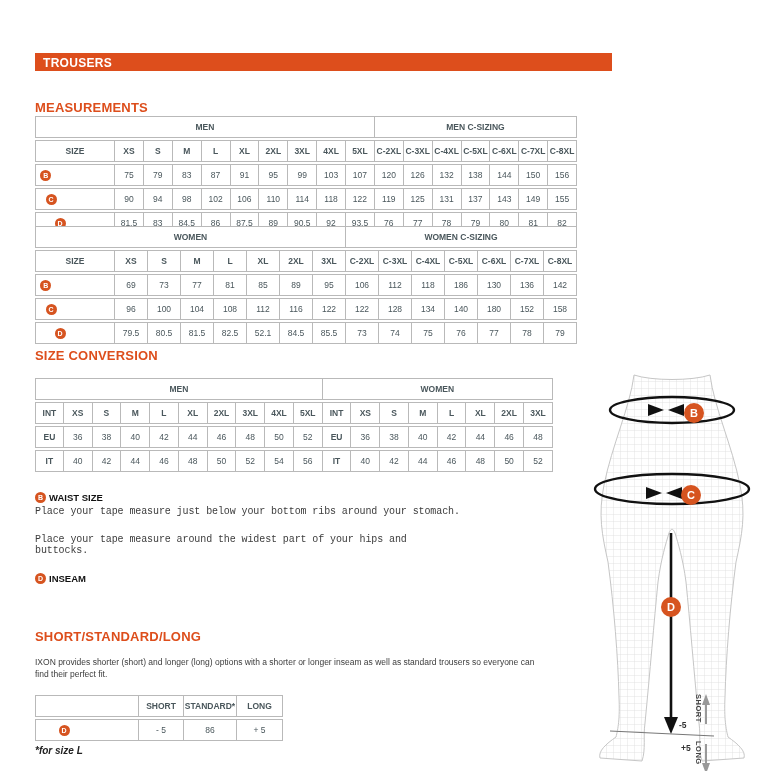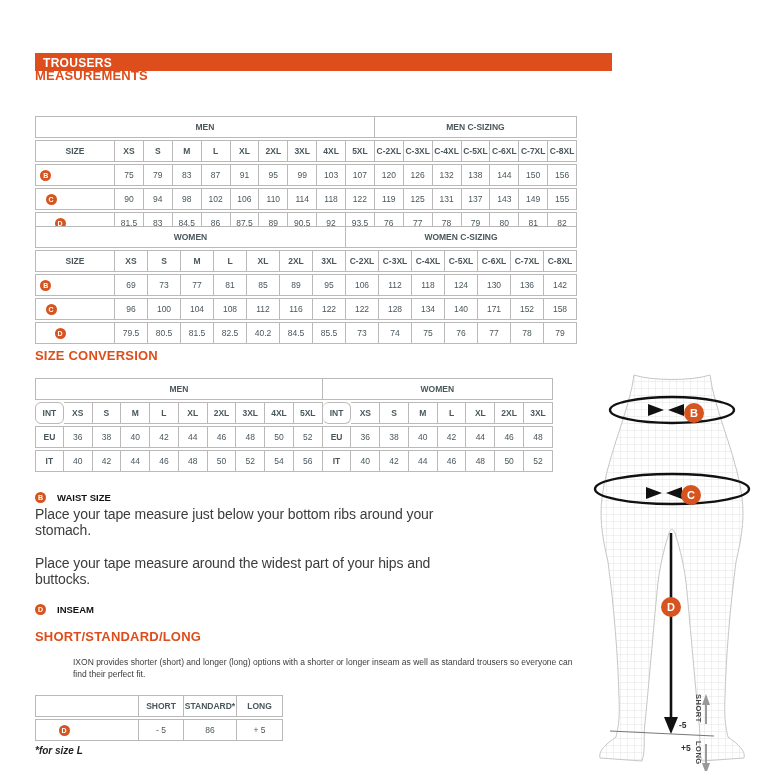--- a/index.html
+++ b/index.html
@@ -13,48 +13,48 @@
   table.grid{border-collapse:separate;border-spacing:0 2px;table-layout:fixed;position:absolute;}
   table.grid td{border:1px solid var(--border);border-left:0;padding:0;background:#fff;
                 font-size:8.5px;text-align:center;color:var(--num);height:20px;overflow:hidden;white-space:nowrap;}
   table.grid td:first-child{border-left:1px solid var(--border);}
   td.bandL{background:var(--bandDark);border-color:var(--bandDark);color:#fff;font-weight:bold;
            text-align:left;padding-left:6px;font-size:8px;height:14px;border-right:2px solid #fff;}
   td.bandR{background:var(--bandLight);border-color:var(--bandLight);color:#fff;font-weight:bold;font-size:8px;height:14px;}
   td.sizeLbl{background:var(--sizeBg);border-color:var(--sizeBg);color:#111;font-weight:bold;text-align:left;padding-left:6px;height:17px;}
   td.sizeHd{color:#111;font-weight:bold;height:17px;margin-top:26px;}
   td.rowLbl{background:var(--lblBg);border-color:var(--lblBg);text-align:left;padding-left:4px;}
-  td.intHd{background:var(--sizeBg);border-color:var(--sizeBg);color:#111;font-weight:bold;height:17px;border-radius:6px;}
+  td.intHd{background:var(--sizeBg);border-color:var(--sizeBg);color:#111;font-weight:bold;height:17px;}
   td.geoLbl{background:var(--lblBg);border-color:var(--lblBg);color:#fff;font-weight:bold;}
   td.gapR{border-right:3px solid #fff;}
   td.ghost{border:none;background:transparent;}
   td.optHd{color:#111;font-weight:bold;height:17px;}
 
   .marker{display:inline-block;width:11px;height:11px;border-radius:50%;background:var(--marker);
           color:#fff;font-weight:bold;font-size:7px;line-height:11px;text-align:center;vertical-align:middle;margin-right:3px;}
   .lblTxt{color:#fff;font-style:italic;font-size:7px;vertical-align:middle;}
 
   #definitions{position:absolute;left:35px;top:492px;width:430px;}
   .defItem{margin-bottom:17px;}
-  .defTitle{font-weight:bold;font-size:9.5px;color:#111;display:flex;align-items:center;gap:8px;}
-  .defText{font-size:14px;color:#3c3c3c;margin-top:3px;letter-spacing:-0.1px;}
-
-  .para{position:absolute;left:35px;top:656px;width:500px;font-size:8.5px;color:#3c3c3c;line-height:12px;margin-left:38px;}
+  .defTitle{font-weight:bold;font-size:9.5px;color:#111;display:flex;align-items:center;gap:0;}
+  .defText{font-size:10px;color:#3c3c3c;margin-top:3px;letter-spacing:-0.1px;font-family:Liberation Mono, monospace;}
+
+  .para{position:absolute;left:35px;top:656px;width:500px;font-size:8.5px;color:#3c3c3c;line-height:12px;}
   .footnote{position:absolute;left:35px;top:745px;font-size:10px;font-style:italic;font-weight:bold;color:#222;}
 
   #figure{position:absolute;left:592px;top:367px;width:166px;height:404px;}
 </style>
 </head>
 <body>
 
 <div id="page">
 
   <div class="banner">TROUSERS</div>
 
-  <div class="sectionHead" style="top:68px;">MEASUREMENTS</div>
+  <div class="sectionHead" style="top:100px;">MEASUREMENTS</div>
 
   <div id="menTableMount">
       <table class="grid" style="left: 35px; top: 114px; width: 542px;">
         <colgroup>
           <col style="width: 80px;">
           <col>
           <col>
           <col>
           <col>
           <col>
@@ -200,49 +200,49 @@
             <td>69</td>
             <td>73</td>
             <td>77</td>
             <td>81</td>
             <td>85</td>
             <td>89</td>
             <td>95</td>
             <td>106</td>
             <td>112</td>
             <td>118</td>
-            <td>124</td>
+            <td>186</td>
             <td>130</td>
             <td>136</td>
             <td>142</td>
           </tr>
           <tr>
             <td class="rowLbl"><span class="marker">C</span><span class="lblTxt">HIP SIZE (cm)</span></td>
             <td>96</td>
             <td>100</td>
             <td>104</td>
             <td>108</td>
             <td>112</td>
             <td>116</td>
             <td>122</td>
             <td>122</td>
             <td>128</td>
             <td>134</td>
             <td>140</td>
-            <td>171</td>
+            <td>180</td>
             <td>152</td>
             <td>158</td>
           </tr>
           <tr>
             <td class="rowLbl"><span class="marker">D</span><span class="lblTxt">INSEAM</span></td>
             <td>79.5</td>
             <td>80.5</td>
             <td>81.5</td>
             <td>82.5</td>
-            <td>40.2</td>
+            <td>52.1</td>
             <td>84.5</td>
             <td>85.5</td>
             <td>73</td>
             <td>74</td>
             <td>75</td>
             <td>76</td>
             <td>77</td>
             <td>78</td>
             <td>79</td>
           </tr>

